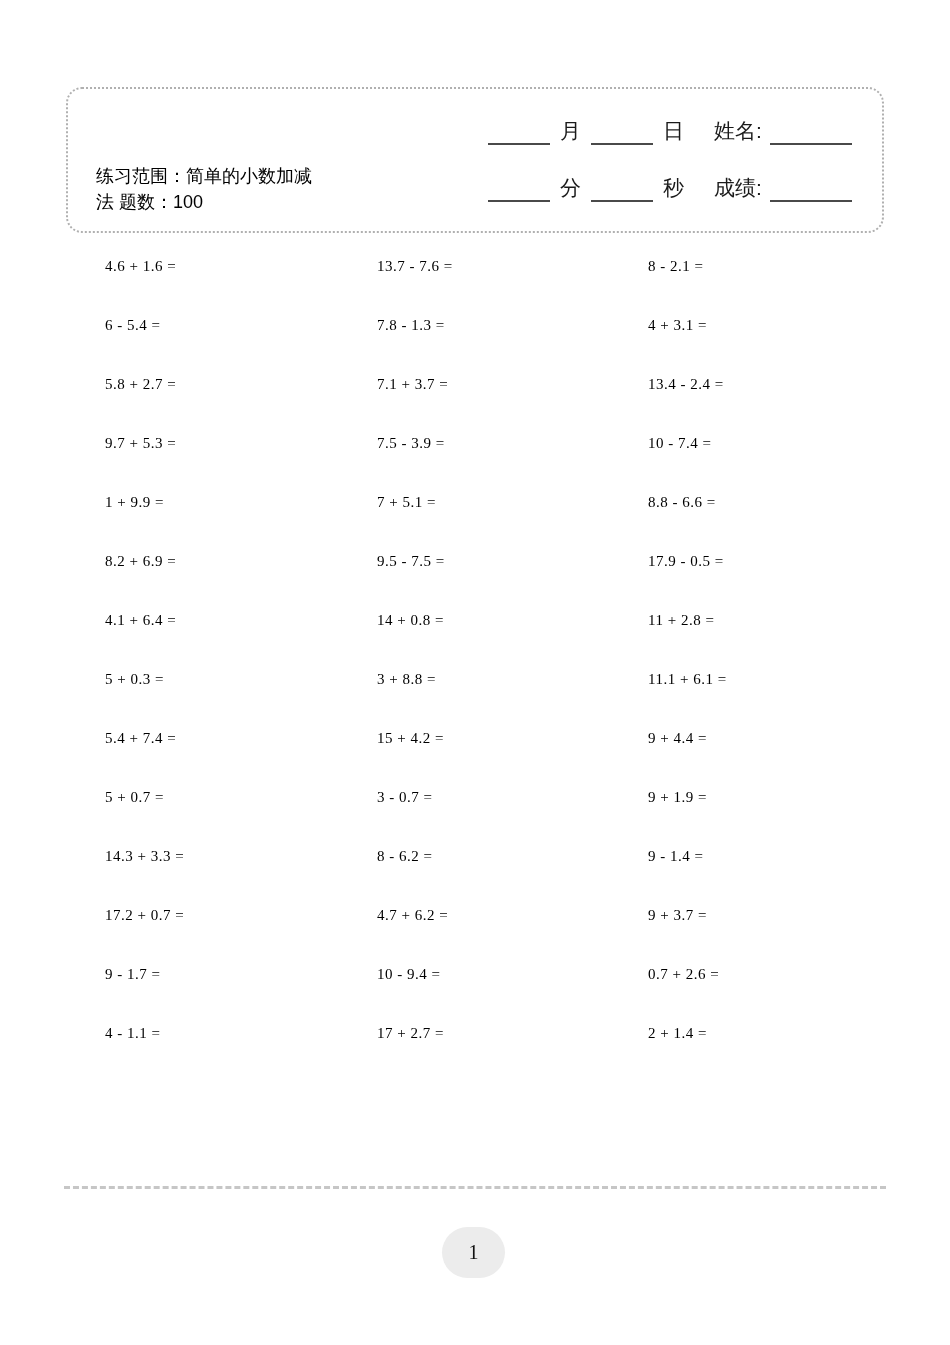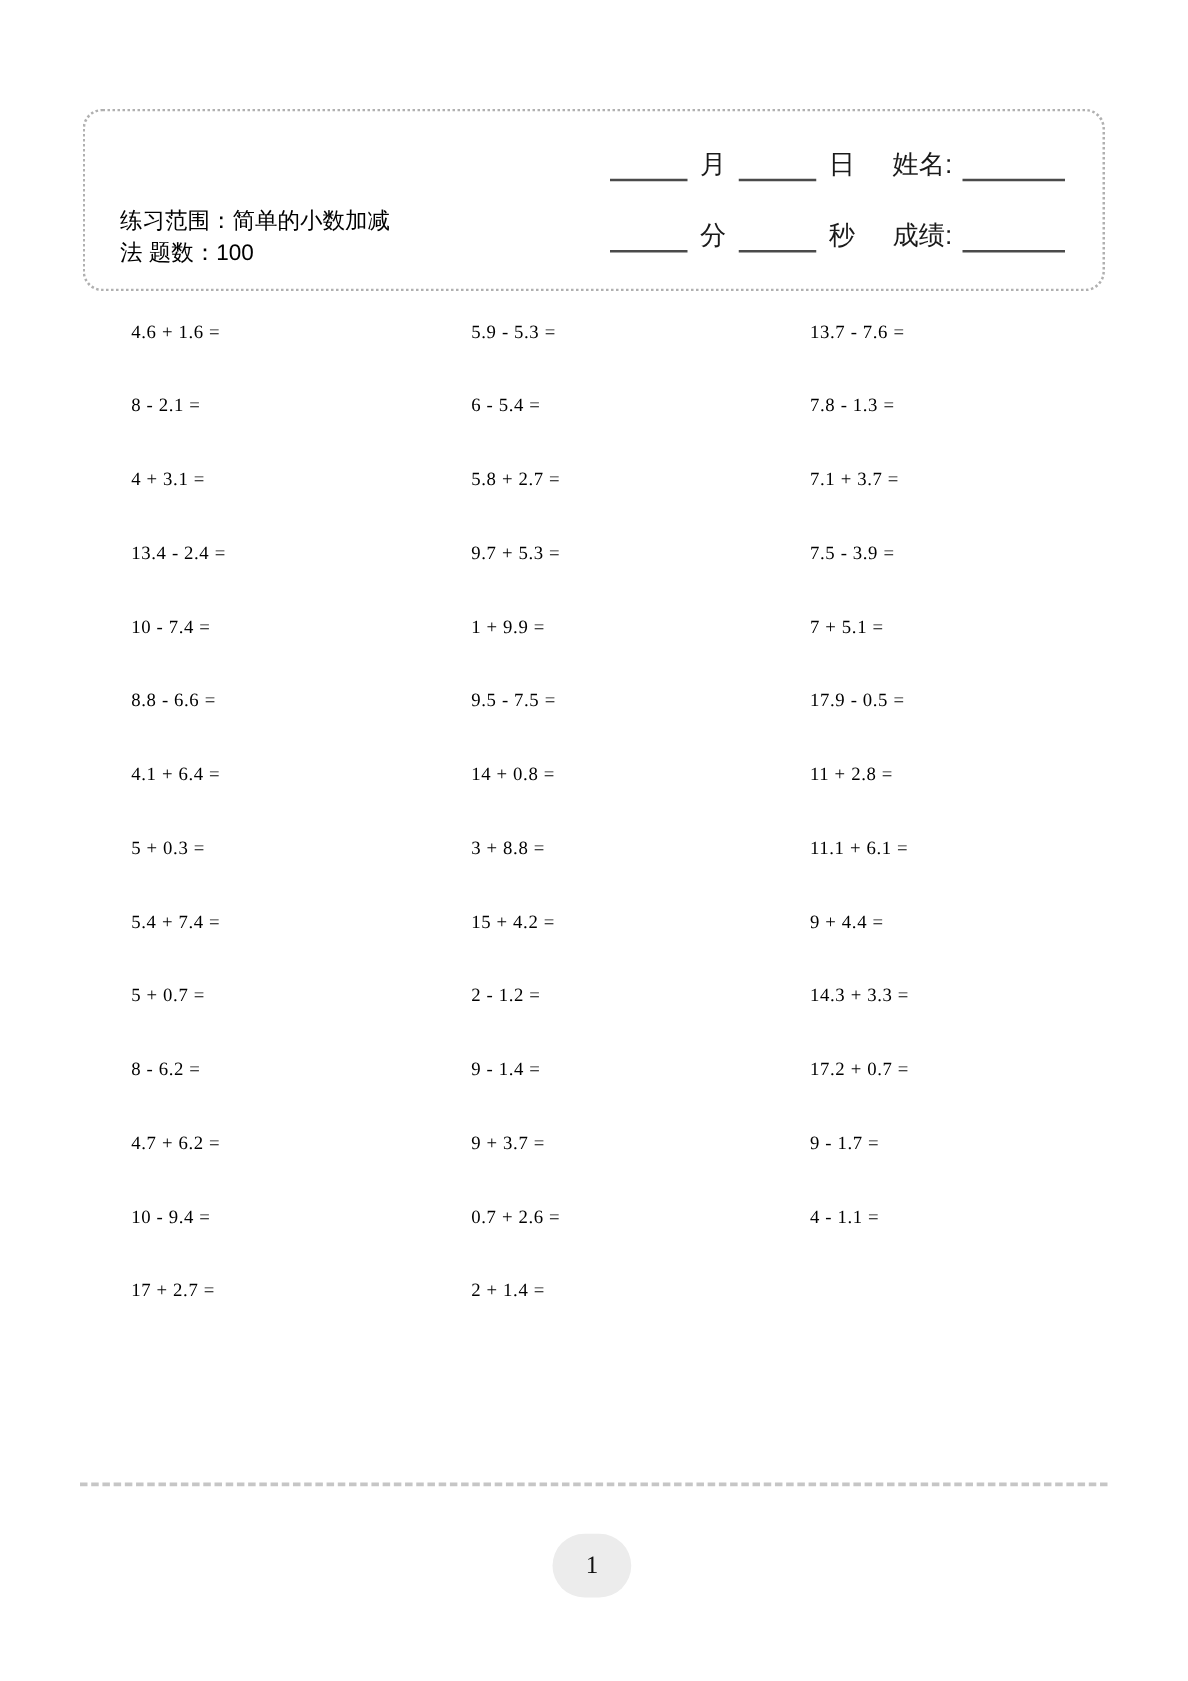--- a/index.html
+++ b/index.html
@@ -120,48 +120,49 @@
         <span class="blank b-date"></span>
         <span class="fill-label">秒</span>
         <span class="fill-label title">成绩:</span>
         <span class="blank b-name"></span>
       </div>
     </div>
   </div>
 
   <div class="problems">
       <div class="problem-cell">4.6 + 1.6 =</div>
-      <div class="problem-cell">5.9 - 5.3 =</div>
       <div class="problem-cell">13.7 - 7.6 =</div>
       <div class="problem-cell">8 - 2.1 =</div>
       <div class="problem-cell">6 - 5.4 =</div>
       <div class="problem-cell">7.8 - 1.3 =</div>
       <div class="problem-cell">4 + 3.1 =</div>
       <div class="problem-cell">5.8 + 2.7 =</div>
       <div class="problem-cell">7.1 + 3.7 =</div>
       <div class="problem-cell">13.4 - 2.4 =</div>
       <div class="problem-cell">9.7 + 5.3 =</div>
       <div class="problem-cell">7.5 - 3.9 =</div>
       <div class="problem-cell">10 - 7.4 =</div>
       <div class="problem-cell">1 + 9.9 =</div>
       <div class="problem-cell">7 + 5.1 =</div>
       <div class="problem-cell">8.8 - 6.6 =</div>
+      <div class="problem-cell">8.2 + 6.9 =</div>
       <div class="problem-cell">9.5 - 7.5 =</div>
       <div class="problem-cell">17.9 - 0.5 =</div>
       <div class="problem-cell">4.1 + 6.4 =</div>
       <div class="problem-cell">14 + 0.8 =</div>
       <div class="problem-cell">11 + 2.8 =</div>
       <div class="problem-cell">5 + 0.3 =</div>
       <div class="problem-cell">3 + 8.8 =</div>
       <div class="problem-cell">11.1 + 6.1 =</div>
       <div class="problem-cell">5.4 + 7.4 =</div>
       <div class="problem-cell">15 + 4.2 =</div>
       <div class="problem-cell">9 + 4.4 =</div>
       <div class="problem-cell">5 + 0.7 =</div>
-      <div class="problem-cell">2 - 1.2 =</div>
+      <div class="problem-cell">3 - 0.7 =</div>
+      <div class="problem-cell">9 + 1.9 =</div>
       <div class="problem-cell">14.3 + 3.3 =</div>
       <div class="problem-cell">8 - 6.2 =</div>
       <div class="problem-cell">9 - 1.4 =</div>
       <div class="problem-cell">17.2 + 0.7 =</div>
       <div class="problem-cell">4.7 + 6.2 =</div>
       <div class="problem-cell">9 + 3.7 =</div>
       <div class="problem-cell">9 - 1.7 =</div>
       <div class="problem-cell">10 - 9.4 =</div>
       <div class="problem-cell">0.7 + 2.6 =</div>
       <div class="problem-cell">4 - 1.1 =</div>

